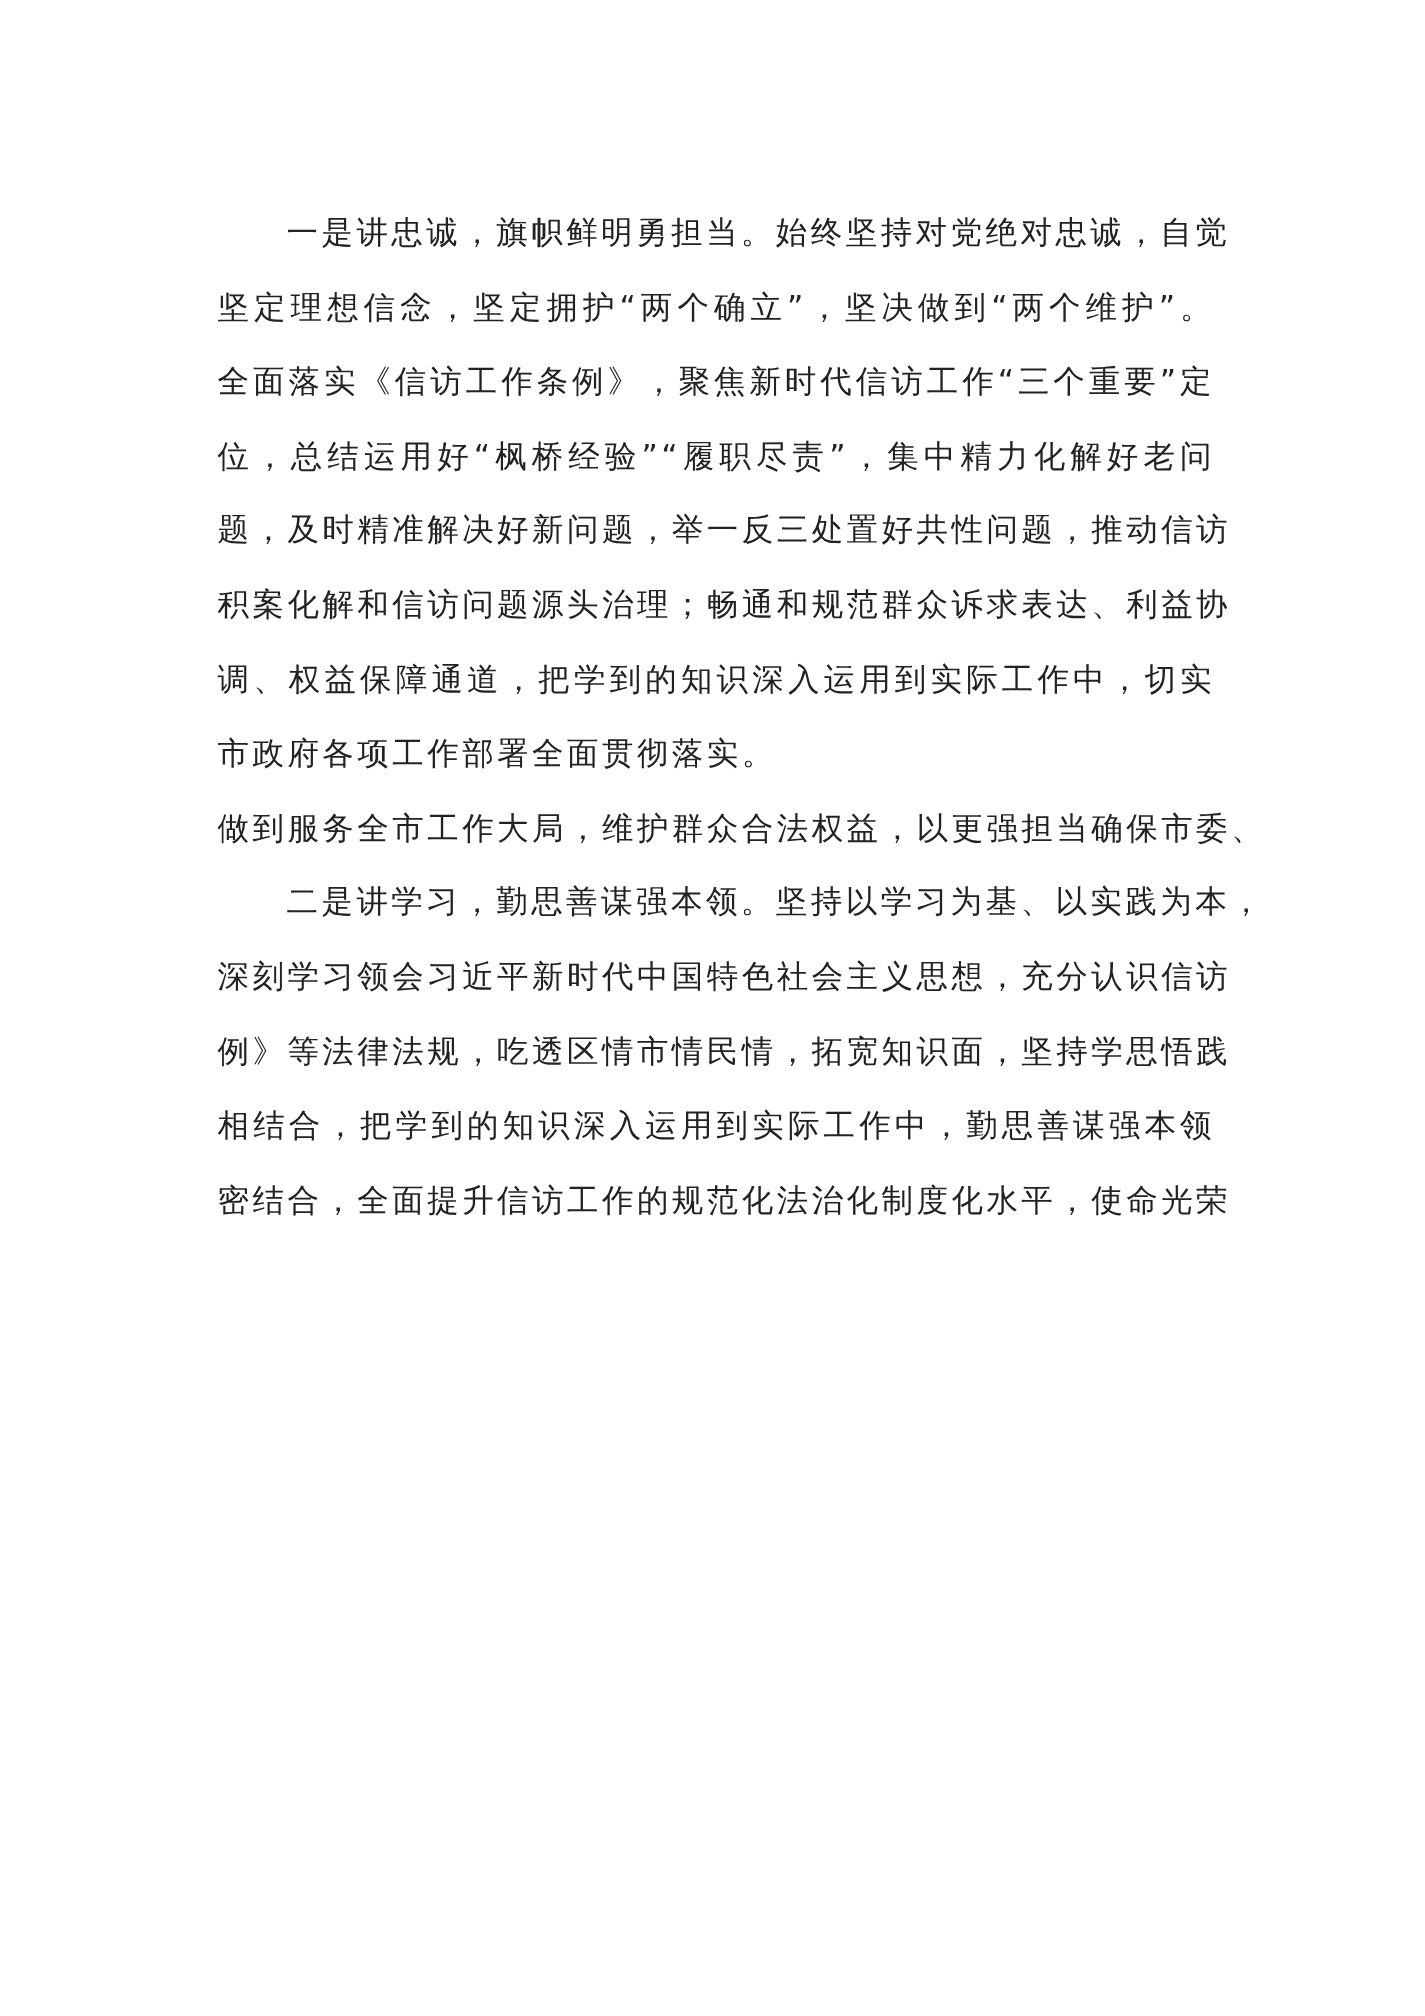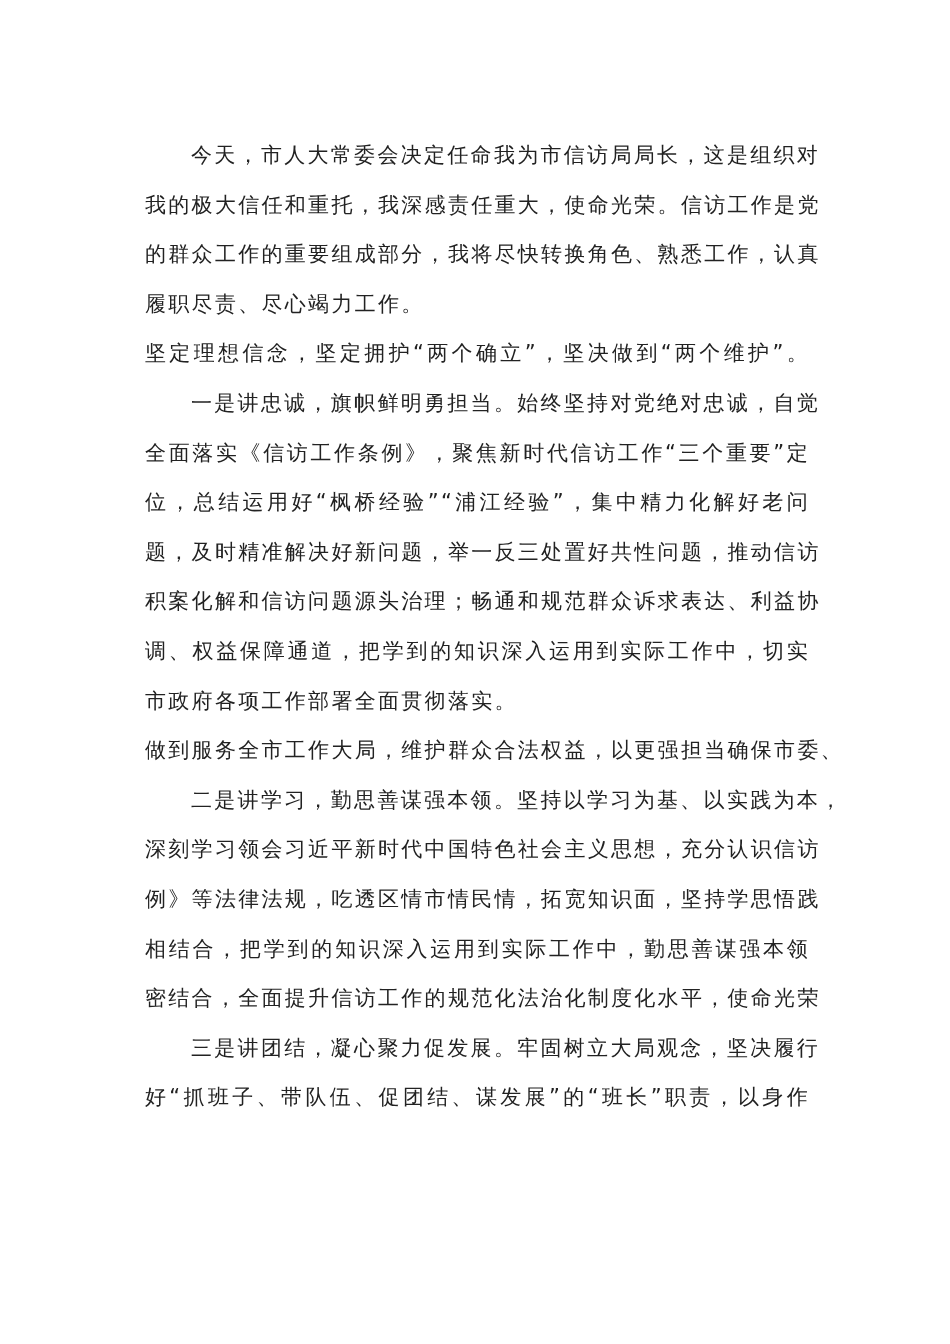--- a/index.html
+++ b/index.html
@@ -8,40 +8,30 @@
   .para { margin: 0; font-family: "DejaVu Sans", sans-serif; font-size: 21px; line-height: 49.6px; color: #222; letter-spacing: 2.3px; text-indent: 46px; text-align: justify; word-break: break-all; }
   .line { display: block; white-space: nowrap; text-indent: 0; text-align-last: justify; }
   .line.first { padding-left: 46px; }
   .line.last { text-align-last: left; }
 </style>
 </head>
 <body>
 
 <div class="page">
   <div class="para">
-    <span class="line first">今天，市人大常委会决定任命我为市信访局局长，这是组织对</span>
-    <span class="line">我的极大信任和重托，我深感责任重大，使命光荣。信访工作是党</span>
-    <span class="line">的群众工作的重要组成部分，我将尽快转换角色、熟悉工作，认真</span>
-    <span class="line last">履职尽责、尽心竭力工作。</span>
-  </div>
-  <div class="para">
+    <span class="line first">一是讲忠诚，旗帜鲜明勇担当。始终坚持对党绝对忠诚，自觉</span>
     <span class="line">坚定理想信念，坚定拥护“两个确立”，坚决做到“两个维护”。</span>
-    <span class="line first">一是讲忠诚，旗帜鲜明勇担当。始终坚持对党绝对忠诚，自觉</span>
     <span class="line">全面落实《信访工作条例》，聚焦新时代信访工作“三个重要”定</span>
-    <span class="line">位，总结运用好“枫桥经验”“浦江经验”，集中精力化解好老问</span>
+    <span class="line">位，总结运用好“枫桥经验”“履职尽责”，集中精力化解好老问</span>
     <span class="line">题，及时精准解决好新问题，举一反三处置好共性问题，推动信访</span>
     <span class="line">积案化解和信访问题源头治理；畅通和规范群众诉求表达、利益协</span>
     <span class="line">调、权益保障通道，把学到的知识深入运用到实际工作中，切实</span>
     <span class="line last">市政府各项工作部署全面贯彻落实。</span>
     <span class="line">做到服务全市工作大局，维护群众合法权益，以更强担当确保市委、</span>
   </div>
   <div class="para">
     <span class="line first">二是讲学习，勤思善谋强本领。坚持以学习为基、以实践为本，</span>
     <span class="line">深刻学习领会习近平新时代中国特色社会主义思想，充分认识信访</span>
     <span class="line">例》等法律法规，吃透区情市情民情，拓宽知识面，坚持学思悟践</span>
     <span class="line">相结合，把学到的知识深入运用到实际工作中，勤思善谋强本领</span>
     <span class="line">密结合，全面提升信访工作的规范化法治化制度化水平，使命光荣</span>
   </div>
-  <div class="para">
-    <span class="line first">三是讲团结，凝心聚力促发展。牢固树立大局观念，坚决履行</span>
-    <span class="line">好“抓班子、带队伍、促团结、谋发展”的“班长”职责，以身作</span>
-  </div>
 </div>
 
 </body></html>

